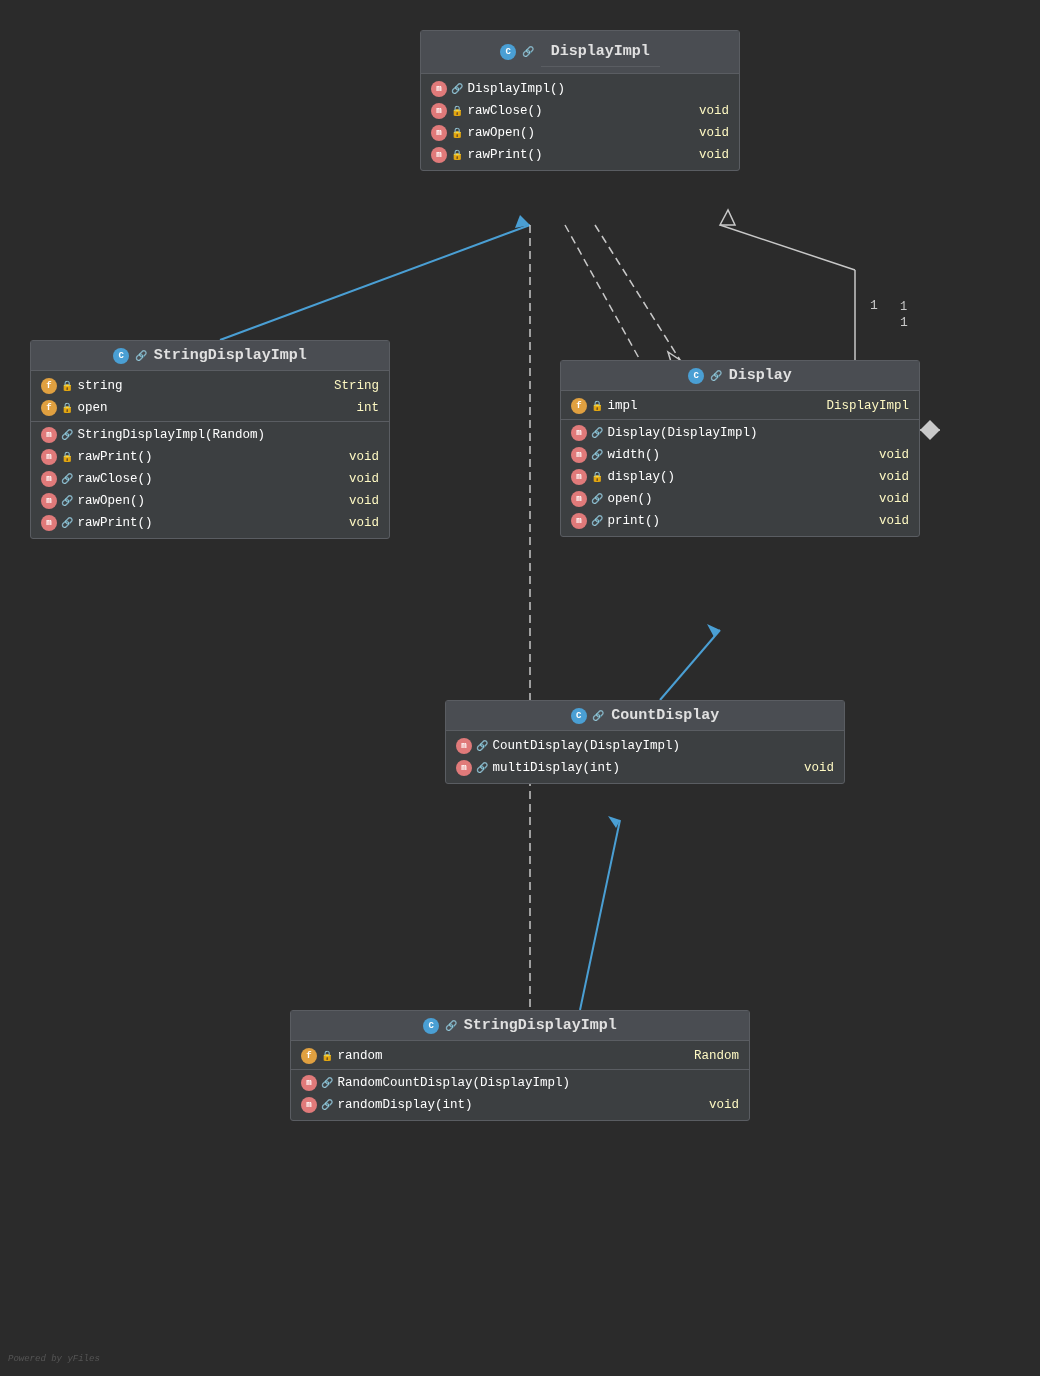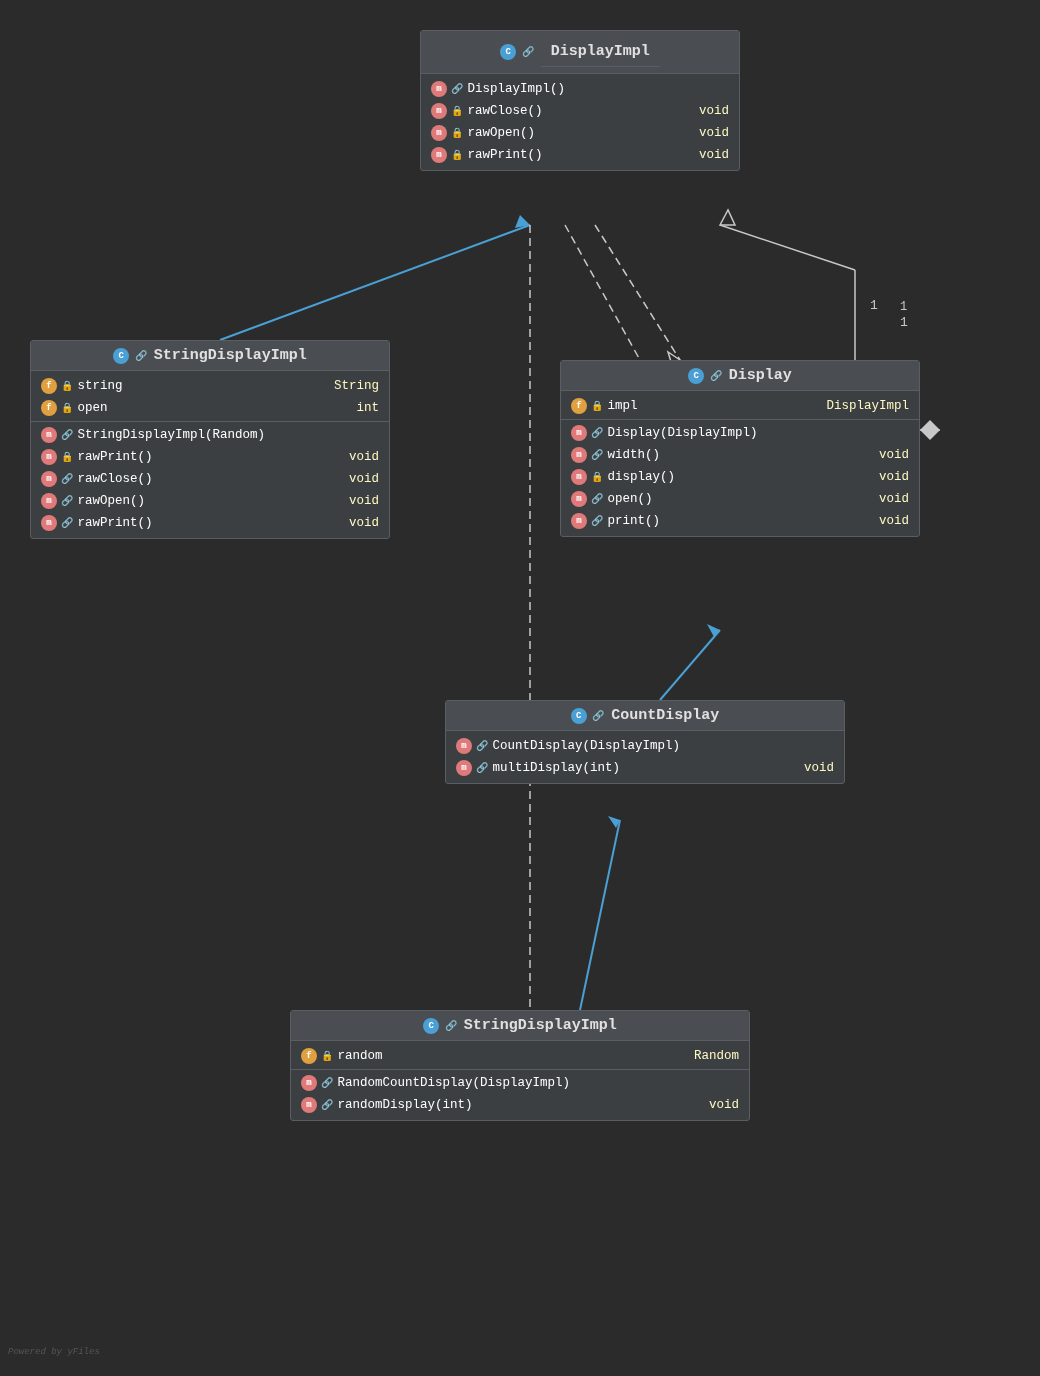--- a/index.html
+++ b/index.html
@@ -103,21 +103,21 @@
       position: absolute;
       top: 0;
       left: 0;
       width: 1040px;
       height: 1376px;
       pointer-events: none;
     }
 
     .watermark {
       position: absolute;
-      bottom: 19px;
+      bottom: 12px;
       left: 8px;
       color: #555;
       font-size: 9px;
       font-style: italic;
     }
 
     
     .uml-divider {
       border-top: 1px solid #5a5d62;
       margin: 2px 0;

